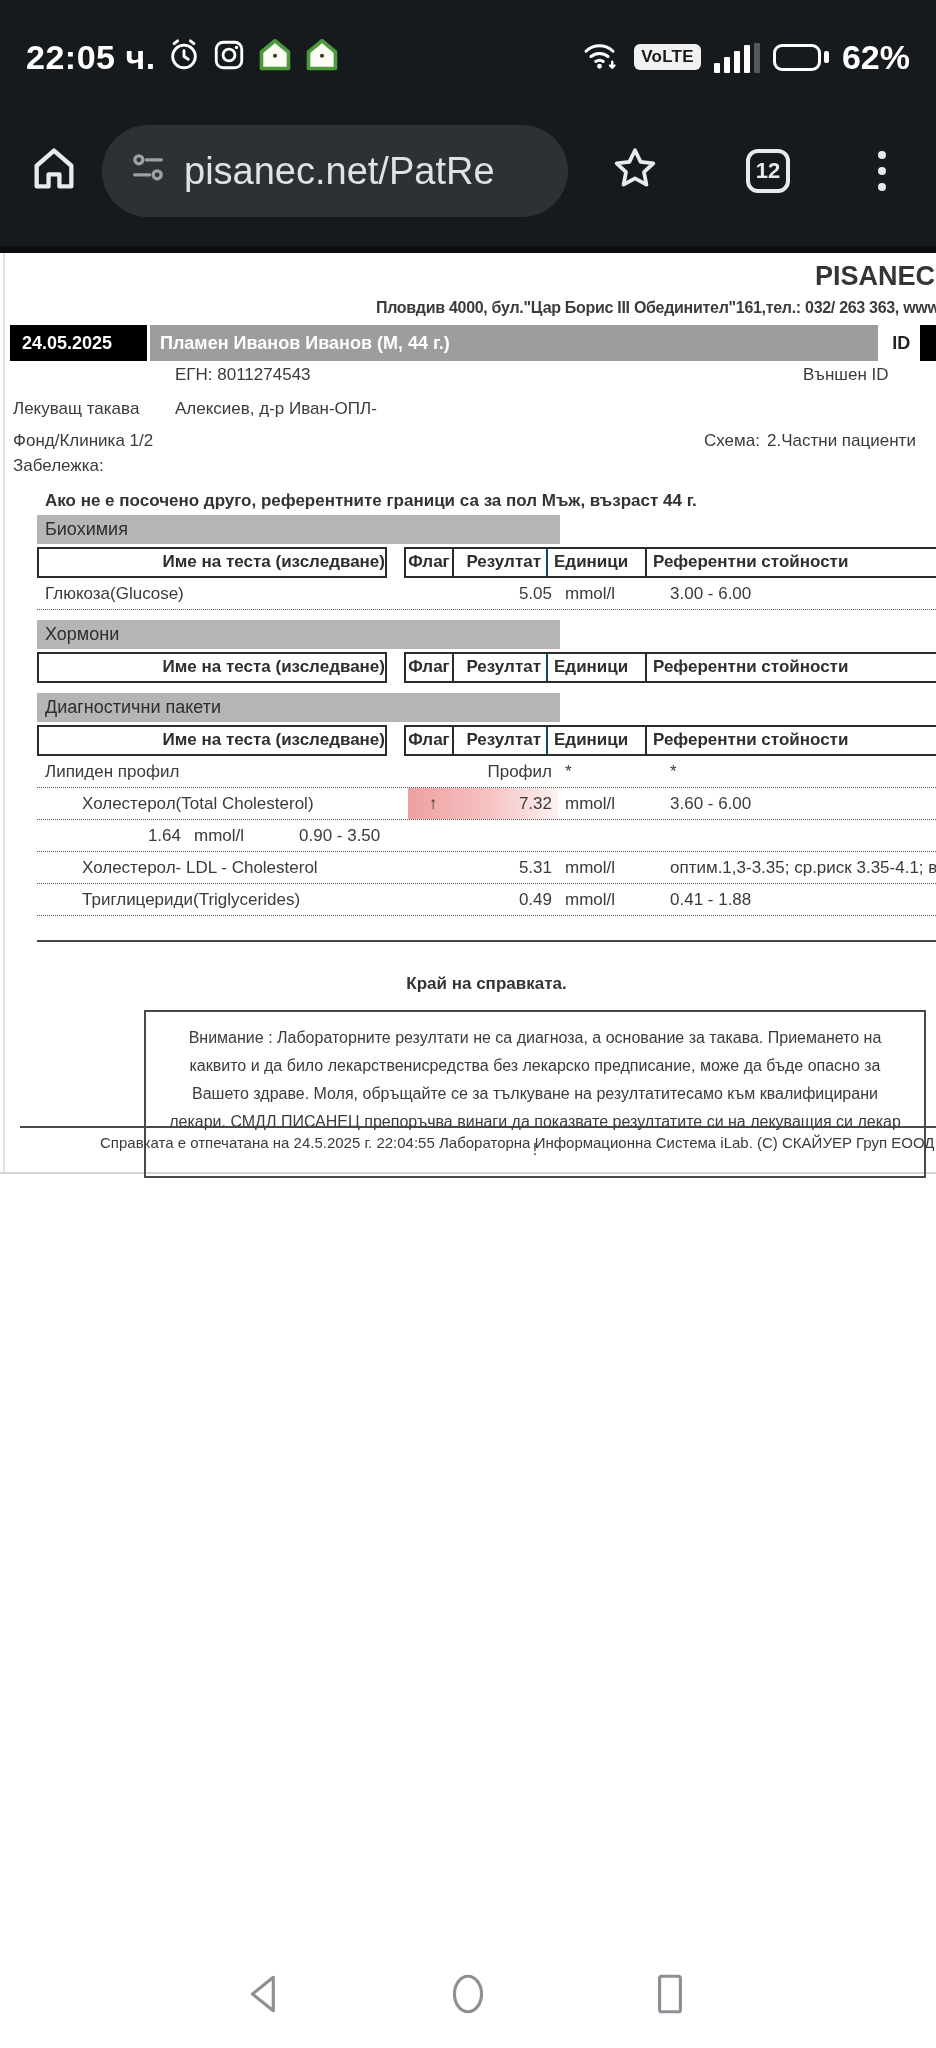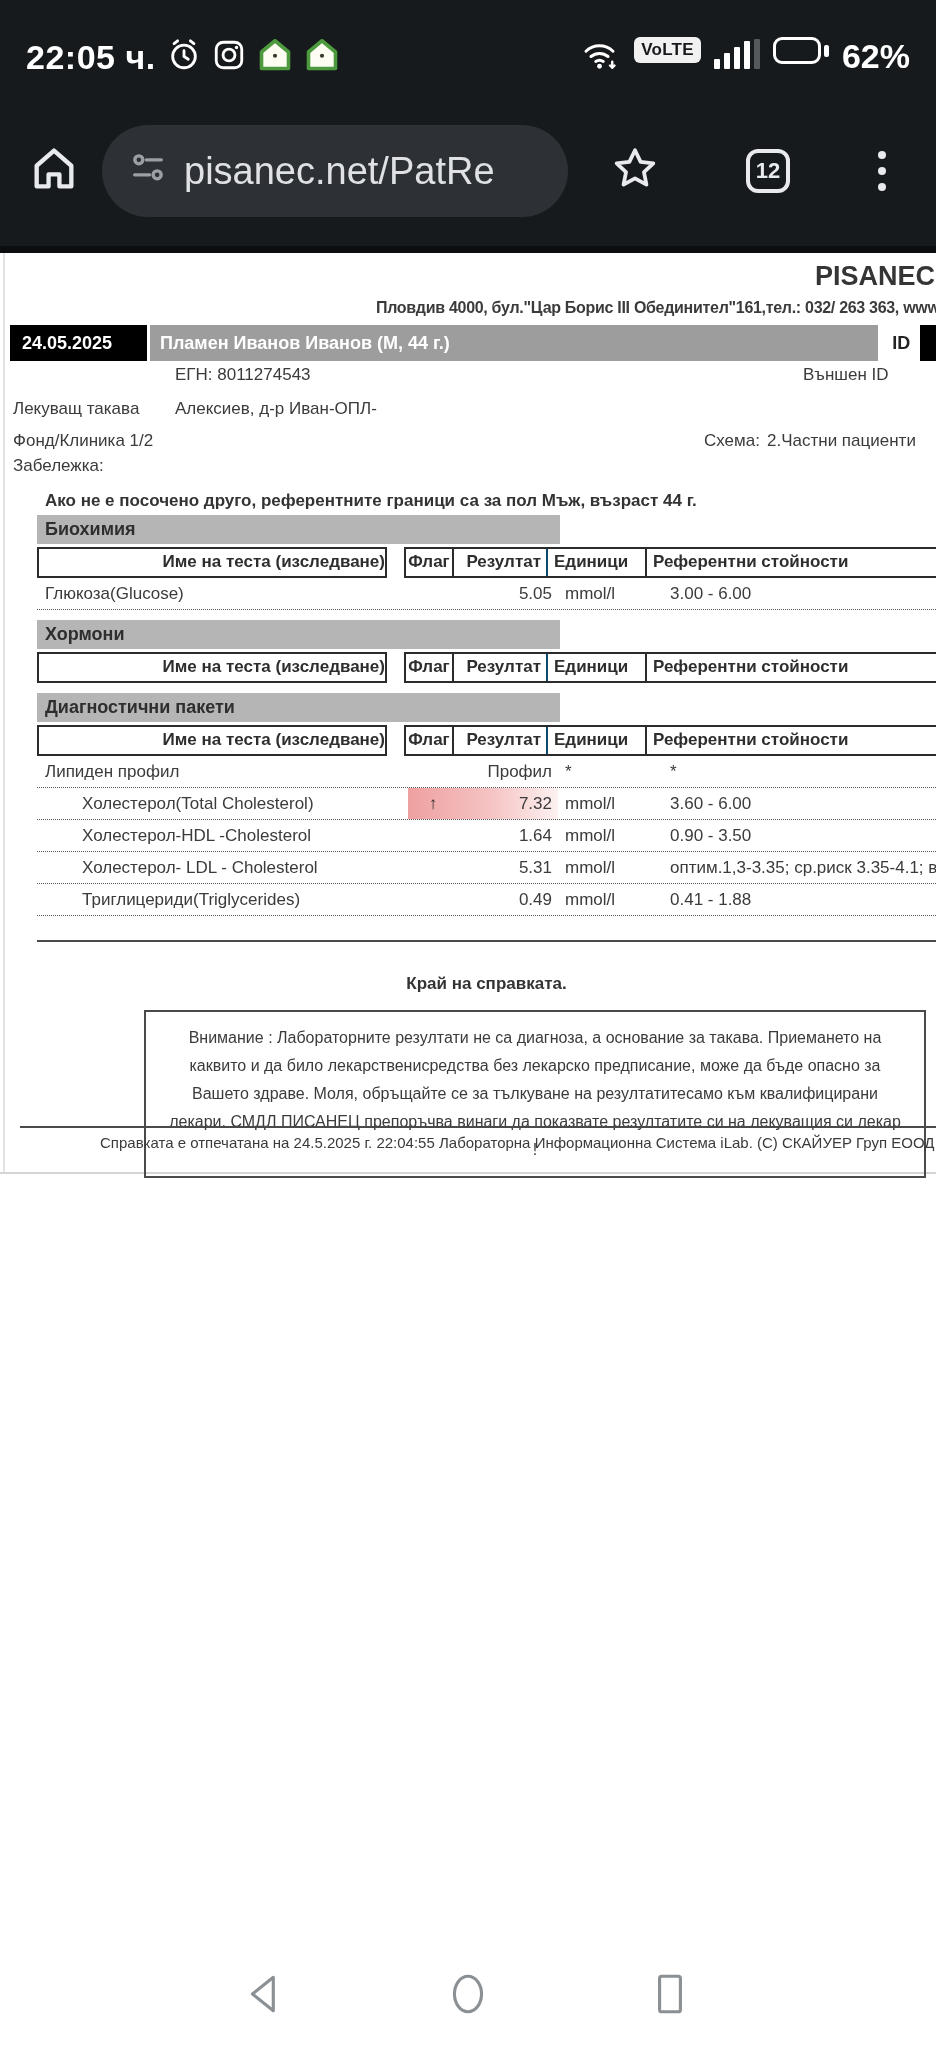--- a/index.html
+++ b/index.html
@@ -5,21 +5,21 @@
   html,body{margin:0;padding:0;background:#fff;}
   *{box-sizing:border-box;}
   .screen{position:relative;width:936px;height:2048px;background:#fff;overflow:hidden;
           font-family:"Liberation Sans",sans-serif;color:#3b3b3b;}
 
   
   .status-bar{position:absolute;top:0;left:0;width:936px;height:96px;background:#171a1d;
               display:flex;align-items:center;padding:0 26px;color:#fff;}
   .sb-left{display:flex;align-items:center;gap:11px;margin-top:18px;}
   .sb-time{font-size:34px;font-weight:700;letter-spacing:.5px;}
-  .sb-right{margin-left:auto;display:flex;align-items:flex-start;gap:13px;margin-top:18px;}
+  .sb-right{margin-left:auto;display:flex;align-items:center;gap:13px;margin-top:18px;}
   .sb-pct{font-size:34px;font-weight:700;}
   .volte{background:#f1f1f1;color:#16181b;font-weight:800;font-size:17px;
          padding:3px 7px;border-radius:6px;letter-spacing:.3px;}
   .sigbars{display:flex;align-items:flex-end;gap:4px;height:32px;}
   .sigbars i{display:block;width:6px;background:#fff;border-radius:1px;}
   .sigbars i.dim{background:#55585c;}
   .batt{display:flex;align-items:center;}
   .batt-body{width:48px;height:27px;border:3px solid #fff;border-radius:9px;padding:3px;}
   .batt-fill{height:100%;width:60%;background:#fff;border-radius:4px;}
   .batt-nub{width:5px;height:12px;background:#fff;border-radius:2px;margin-left:3px;}
@@ -48,21 +48,21 @@
   .date-box{width:138px;background:#000;color:#fff;font-weight:700;font-size:18px;line-height:36px;padding-left:12px;}
   .name-bar{width:734px;margin-left:3px;background:#9d9d9d;color:#fff;font-weight:700;font-size:18px;
             line-height:36px;padding-left:10px;white-space:nowrap;overflow:hidden;}
   .id-label{margin-left:14px;font-weight:700;color:#222;line-height:36px;font-size:18px;}
   .id-box{margin-left:10px;width:16px;background:#000;}
   .row-abs{position:absolute;white-space:nowrap;}
   .bold-note{font-weight:700;color:#333;}
 
   .sections{position:absolute;top:262px;left:37px;right:0;}
   .sec{margin-bottom:10px;}
-  .sec-title{width:523px;height:29px;background:#b5b5b5;font-weight:700;font-size:18px;
+  .sec-title{width:523px;height:29px;background:#b5b5b5;font-weight:400;font-size:18px;
              line-height:29px;padding-left:8px;color:#2e2e2e;margin-bottom:3px;}
   .thead{display:flex;height:31px;font-weight:700;color:#2e2e2e;}
   .h-name{width:350px;border:2px solid #2b2b2b;line-height:26px;padding-left:7px;text-align:right;}
   .h-gap{width:17px;}
   .h-rest{flex:1;display:flex;border-top:2px solid #2b2b2b;border-bottom:2px solid #2b2b2b;
           border-left:2px solid #2b2b2b;line-height:26px;}
   .h-flag{width:48px;text-align:center;border-right:2px solid #2b2b2b;}
   .h-result{width:94px;text-align:right;padding-right:5px;border-right:2px solid #0c4a6e;}
   .h-units{width:99px;padding-left:6px;border-right:2px solid #2b2b2b;}
   .h-ref{flex:1;padding-left:6px;}
@@ -271,21 +271,20 @@
     <div class="c-name indent">Холестерол(Total Cholesterol)</div>
     <div class="c-fr hl">
       <div class="c-flag">↑</div>
       <div class="c-result">7.32</div>
     </div>
     <div class="c-units">mmol/l</div>
     <div class="c-ref">3.60 - 6.00</div>
   </div>
 
   <div class="trow">
-    <div class="c-name indent">Холестерол-HDL -Cholesterol</div>
     <div class="c-fr">
       <div class="c-flag"></div>
       <div class="c-result">1.64</div>
     </div>
     <div class="c-units">mmol/l</div>
     <div class="c-ref">0.90 - 3.50</div>
   </div>
 
   <div class="trow">
     <div class="c-name indent">Холестерол- LDL - Cholesterol</div>

